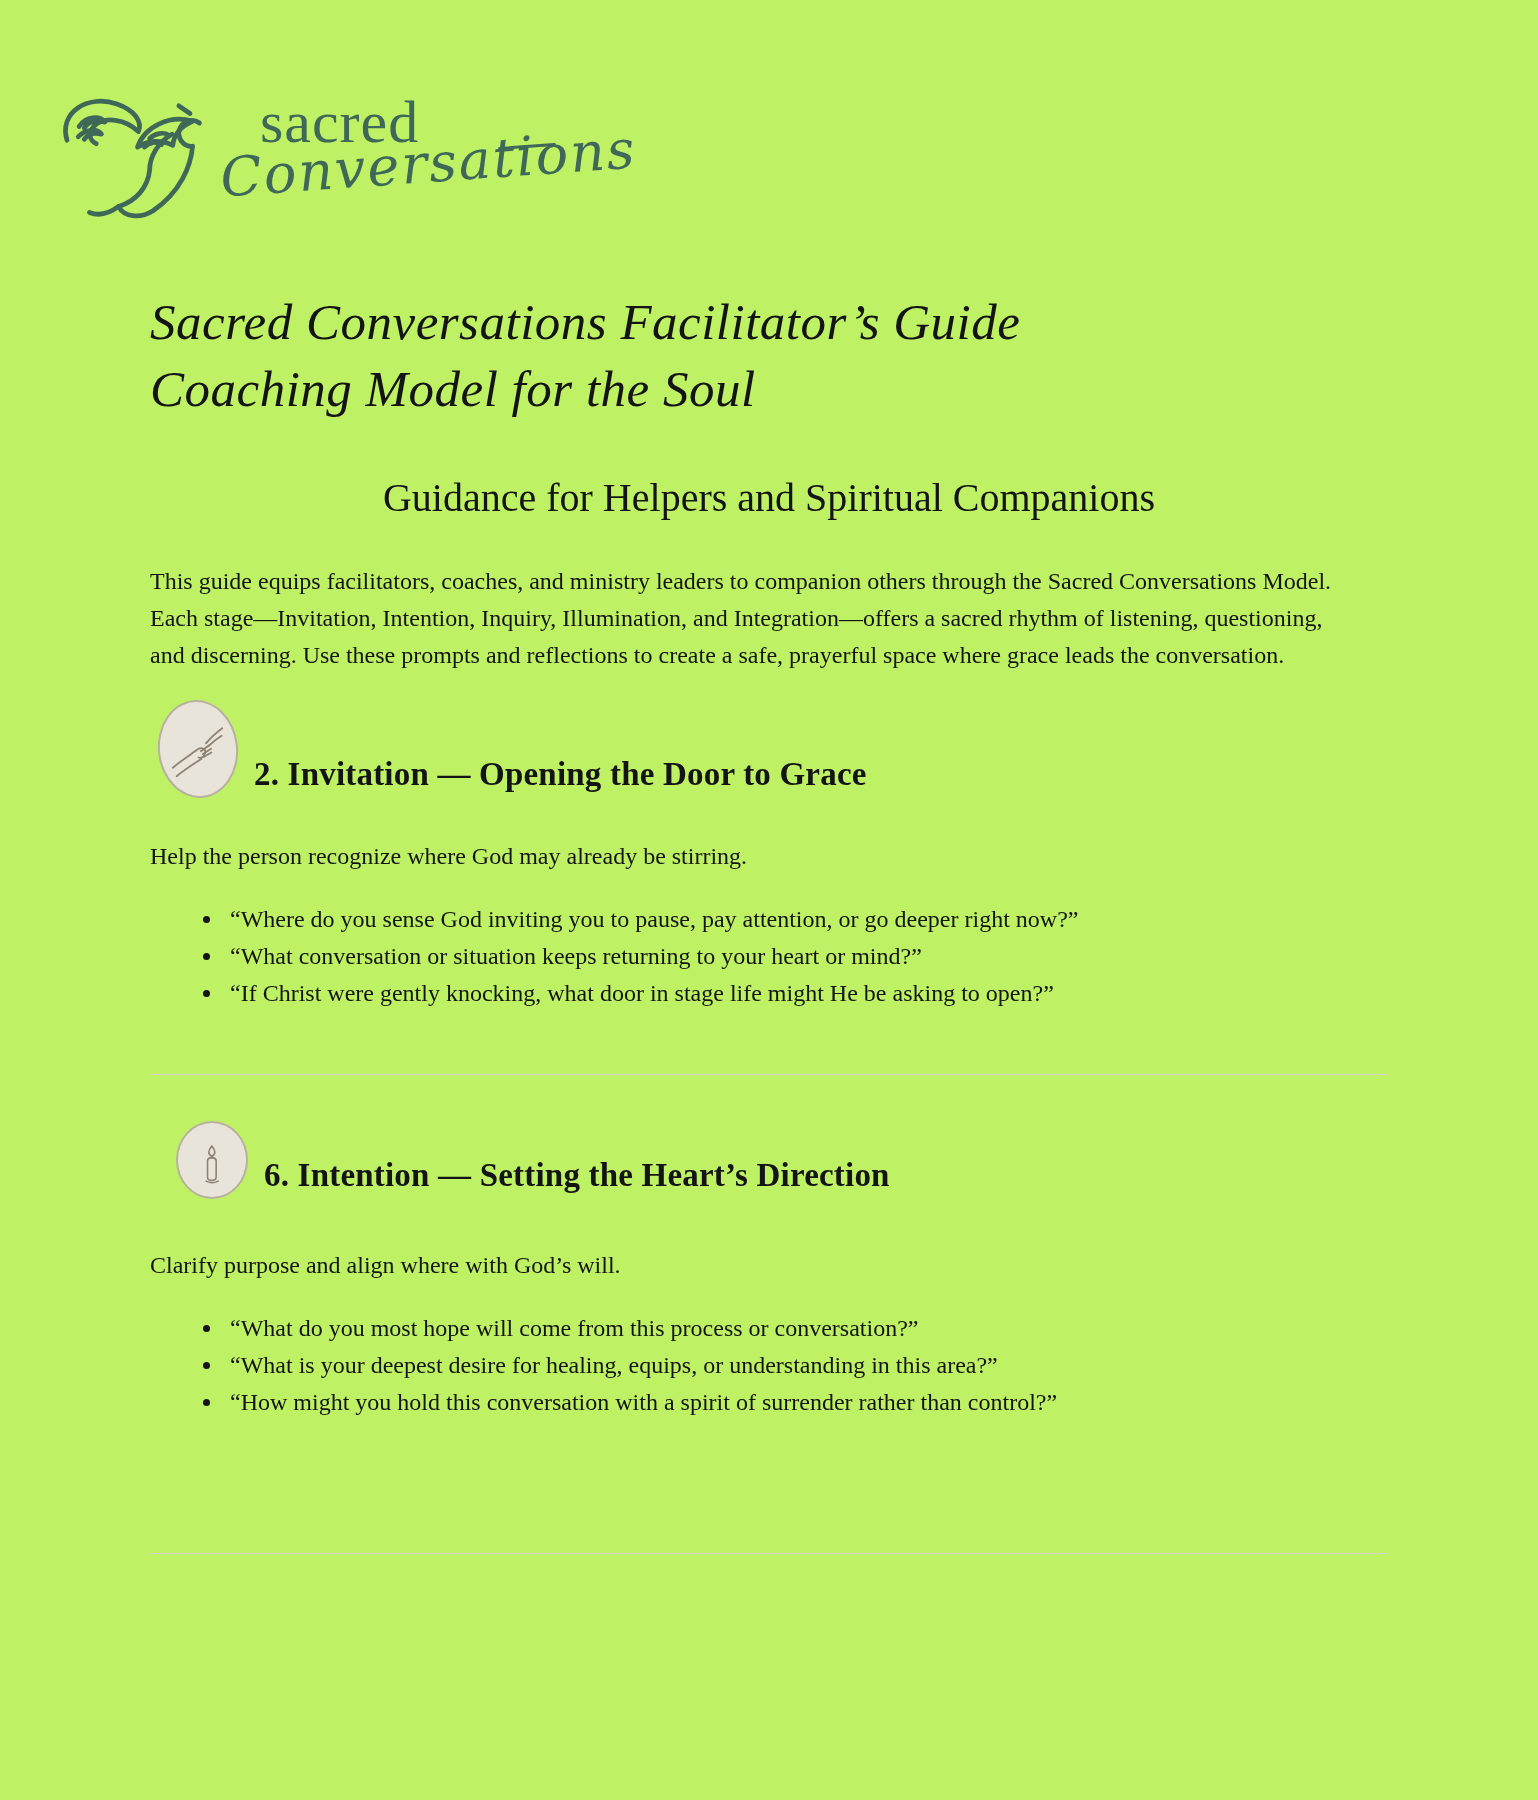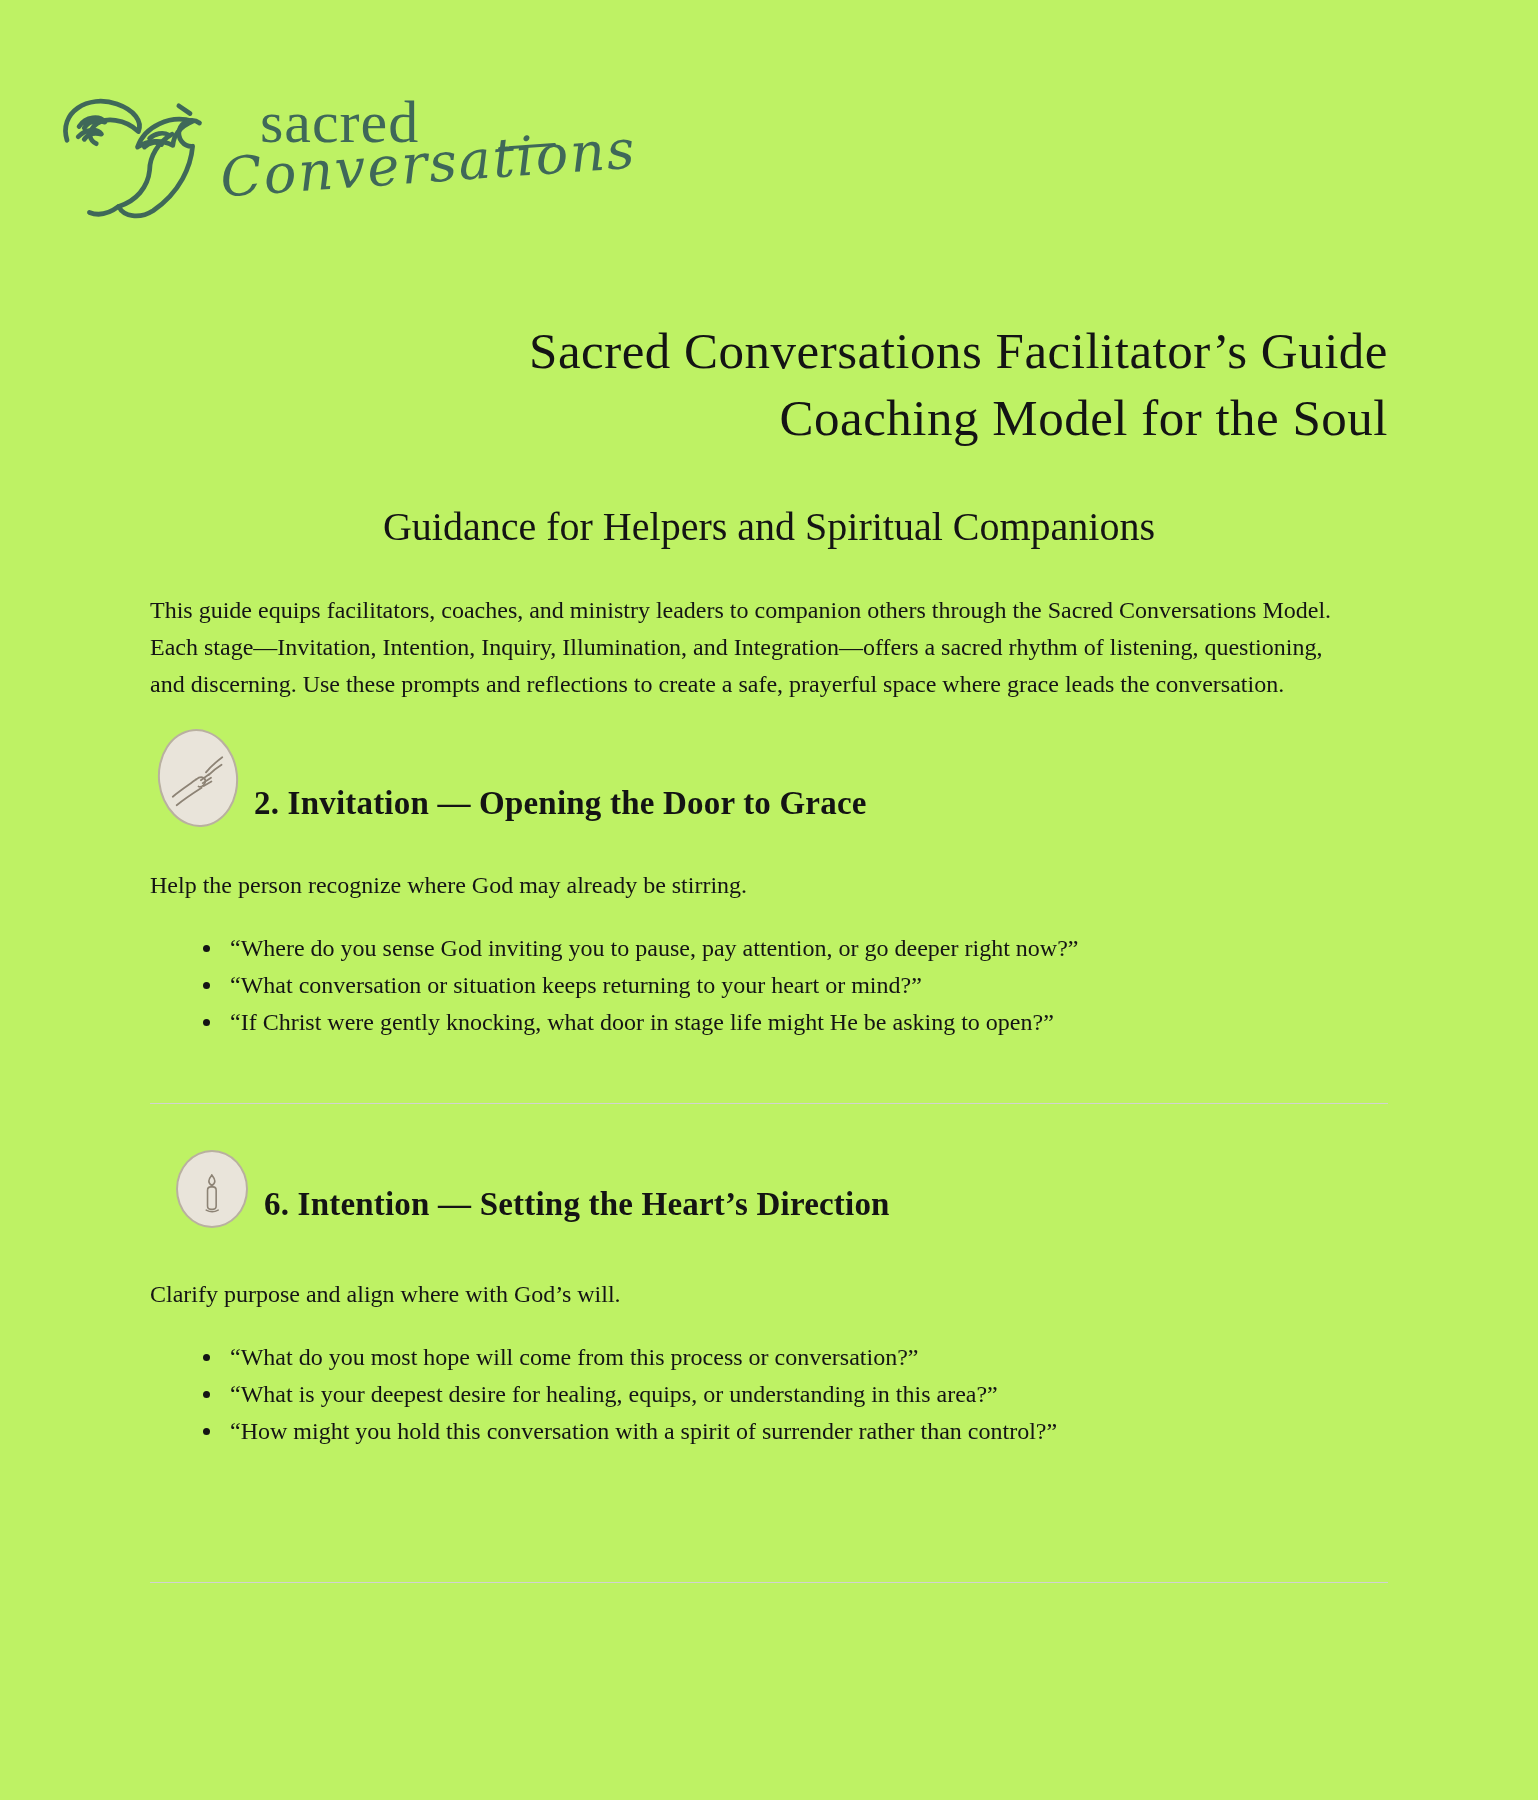--- a/index.html
+++ b/index.html
@@ -31,25 +31,26 @@
     font-style:italic;
     font-size:54px;line-height:50px;
     margin-left:-40px;margin-top:-12px;
     transform:rotate(-4deg);
     color:#3f6859;
     letter-spacing:2px;
     font-family:"DejaVu Serif","Liberation Serif",serif;
   }
   
   .doc-title{
-    margin:83px 150px 0;
-    text-align:right;
+    margin:54px 150px 0;
+    text-align:left;
     font-weight:400;
     font-size:51px;line-height:67px;
     letter-spacing:0.5px;
+    font-style:italic;
   }
   .doc-title span{display:block;}
   .doc-subtitle{
     margin:54px 150px 0;
     text-align:center;
     font-weight:400;
     font-size:40px;line-height:42px;
   }
   .intro{
     margin:44px 150px 0;

